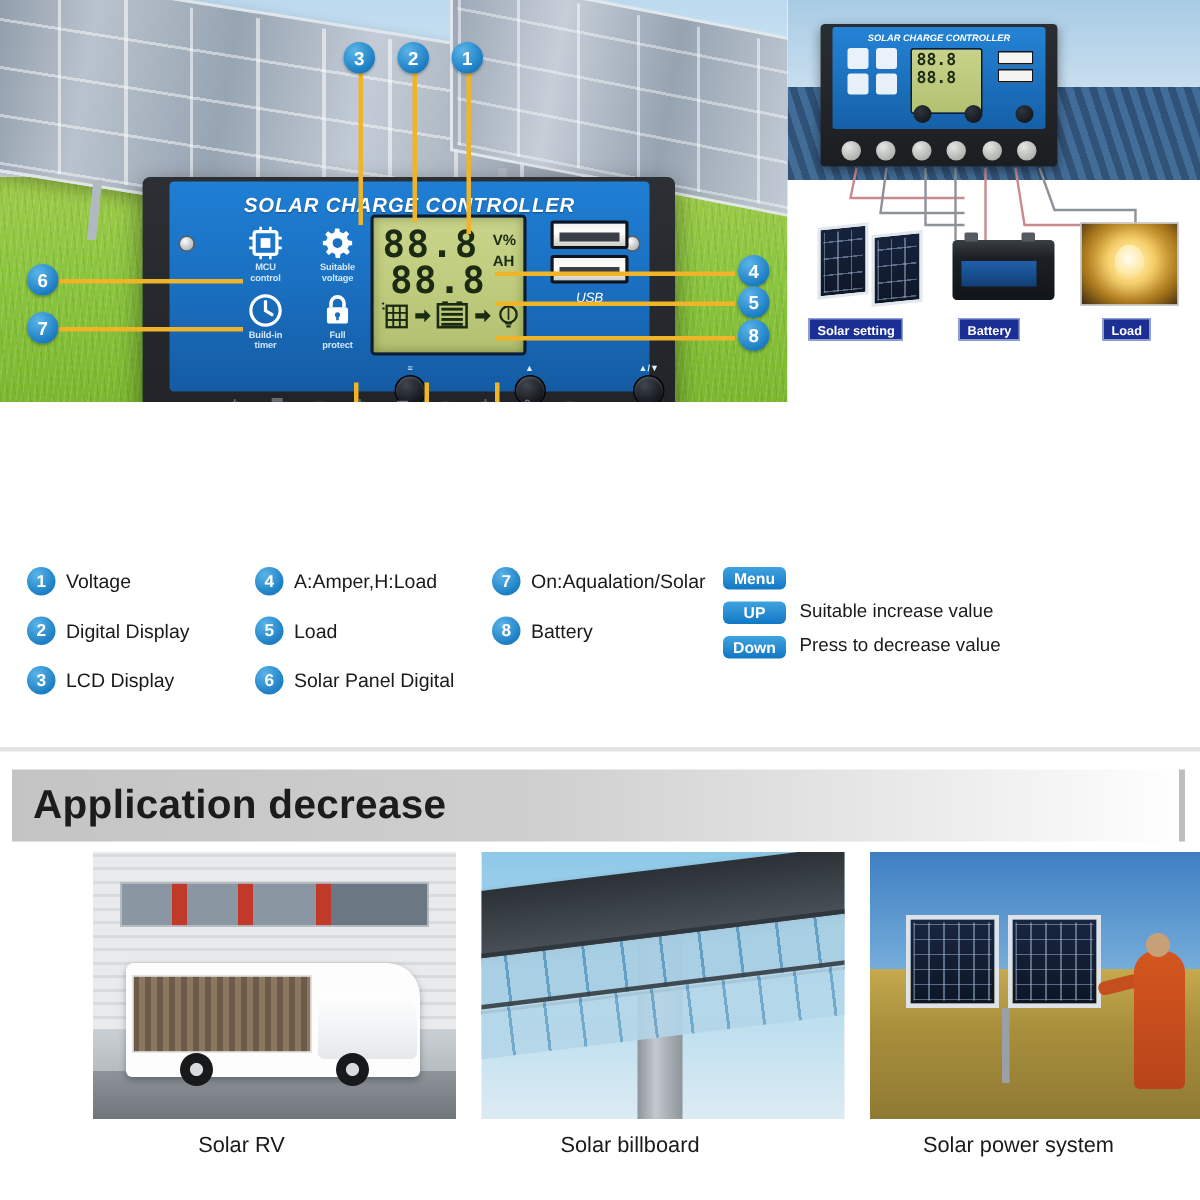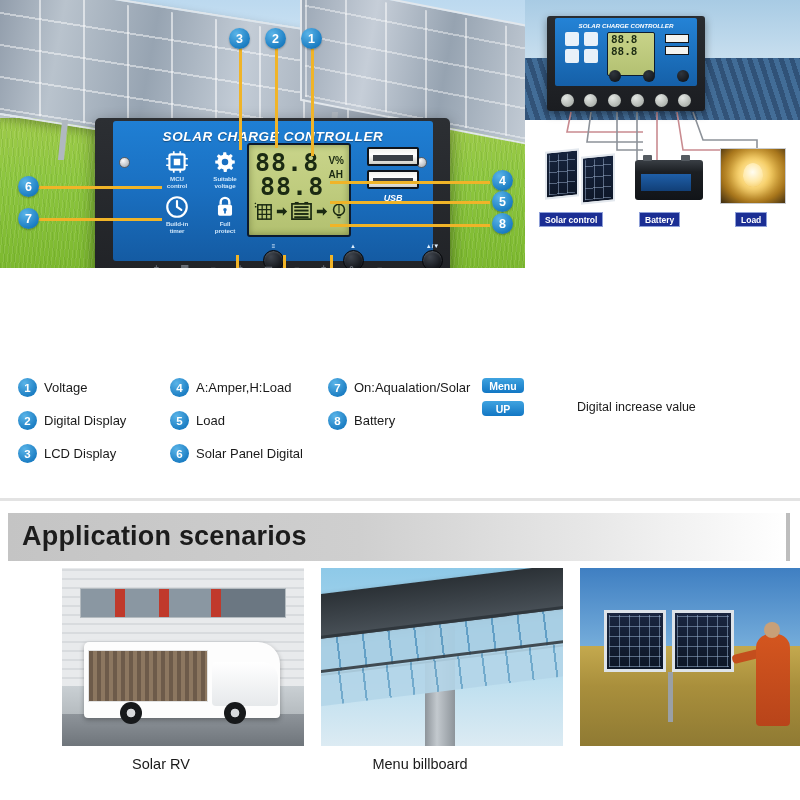--- a/index.html
+++ b/index.html
@@ -130,21 +130,21 @@
     background: linear-gradient(#f2f2ee 0%, #ffffff 40%, #cfcfc8 100%);
     border: 2.5px solid #10141a; border-radius: 2px;
     position: relative;
   }
   .usb-port::after {
     content: ""; position: absolute; left: 4px; right: 4px; bottom: 3px; height: 6px;
     background: #3a3f46;
   }
   .usb-lbl {
     margin-top: 2px; text-align: center; color: #ffffff;
-    font-size: 9px; font-weight: bold; font-style: italic; letter-spacing: -.2px;
+    font-size: 9px; font-weight: normal; font-style: italic; letter-spacing: -.2px;
   }
 
   
   .btn-row {
     position: absolute; left: 150px; top: 122px; width: 180px;
     display: flex; justify-content: space-between;
   }
   .pbtn-wrap { text-align: center; }
   .pbtn-cap { font-size: 6px; color: #dff0ff; font-weight: bold; margin-bottom: 1px; }
   .pbtn {
@@ -305,21 +305,21 @@
   .leg-num {
     width: 19px; height: 19px; border-radius: 50%; flex: 0 0 19px;
     background: radial-gradient(circle at 35% 28%, #5ab4e8, #1d7fc4 70%);
     color: #fff; font-size: 11.5px; font-weight: bold;
     display: flex; align-items: center; justify-content: center;
   }
   .leg-txt { font-size: 13px; color: #1a1a1a; }
 
   
   .help { position: absolute; left: 482px; top: 376px; width: 310px; }
-  .help-row { display: flex; align-items: flex-end; margin-bottom: 6px; gap: 44px; }
+  .help-row { display: flex; align-items: flex-end; margin-bottom: 6px; }
   .help-chip {
     flex: 0 0 42px; margin-right: 9px; margin-top: 2px;
     background: linear-gradient(#3fa3e0, #1277c4);
     color: #fff; font-size: 10.5px; font-weight: bold;
     text-align: center; padding: 1.5px 0; border-radius: 4px;
   }
   .help-txt { font-size: 12.5px; color: #1a1a1a; line-height: 1.25; }
 
   
   .divider {
@@ -673,21 +673,21 @@
 
     <div class="comp-panels">
       <div class="cp" style="left:0;top:0;"></div>
       <div class="cp" style="left:36px;top:5px;"></div>
     </div>
     <div class="comp-batt"></div>
     <div class="comp-load">
       <div class="bulb-shape"></div>
     </div>
 
-    <div class="comp-lbl" style="left:14px;top:212px;">Solar control</div>
+    <div class="comp-lbl" style="left:14px;top:212px;">Solar setting</div>
     <div class="comp-lbl" style="left:114px;top:212px;">Battery</div>
     <div class="comp-lbl" style="left:210px;top:212px;">Load</div>
   </div>
 
 </div>
 
 <div class="legend">
   <div class="leg-item">
     <span class="leg-num">1</span>
     <span class="leg-txt">Voltage</span>
@@ -724,29 +724,33 @@
   </div>
   <div></div>
 </div>
 
 <div class="help">
   <div class="help-row">
     <div class="help-chip">Menu</div>
   </div>
   <div class="help-row">
     <div class="help-chip">UP</div>
-    <div class="help-txt">Digital increase value</div>
+    <div class="help-txt">Suitable increase value</div>
+  </div>
+  <div class="help-row">
+    <div class="help-chip">Down</div>
+    <div class="help-txt">Press to decrease value</div>
   </div>
 </div>
 
 <div class="divider"></div>
 
 <div class="app-banner"></div>
 <div class="app-accent"></div>
-<div class="app-title">Application scenarios</div>
+<div class="app-title">Application decrease</div>
 
 <div class="scenes">
 
   <div class="scene">
     <div class="scene-img">
       <div class="s1-bg"></div>
       <div class="s1-building"></div>
       <div class="s1-windows"></div>
       <div class="s1-ground"></div>
       <div class="s1-rv">
@@ -760,29 +764,30 @@
   </div>
 
   <div class="scene">
     <div class="scene-img">
       <div class="s2-bg"></div>
       <div class="s2-pillar"></div>
       <div class="s2-board"></div>
       <div class="s2-panels"></div>
       <div class="s2-panels2"></div>
     </div>
-    <div class="scene-cap">Menu billboard</div>
+    <div class="scene-cap">Solar billboard</div>
   </div>
 
   <div class="scene">
     <div class="scene-img">
       <div class="s3-sky"></div>
       <div class="s3-field"></div>
       <div class="s3-panel" style="left:24px;"></div>
       <div class="s3-panel" style="left:92px;"></div>
       <div class="s3-pole"></div>
       <div class="s3-arm"></div>
       <div class="s3-person"></div>
       <div class="s3-head"></div>
     </div>
+    <div class="scene-cap">Solar power system</div>
   </div>
 
 </div>
 
 </body></html>

